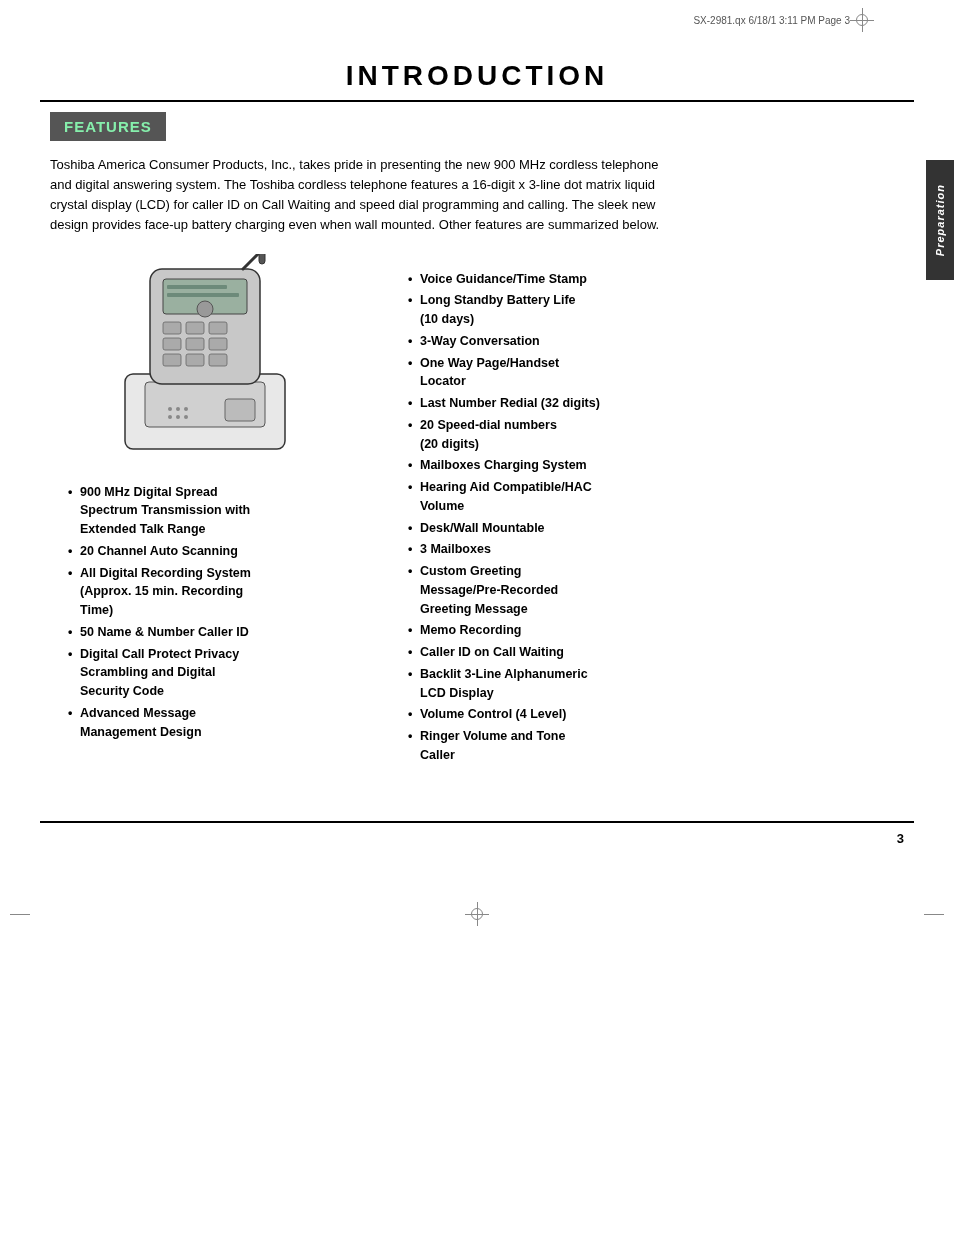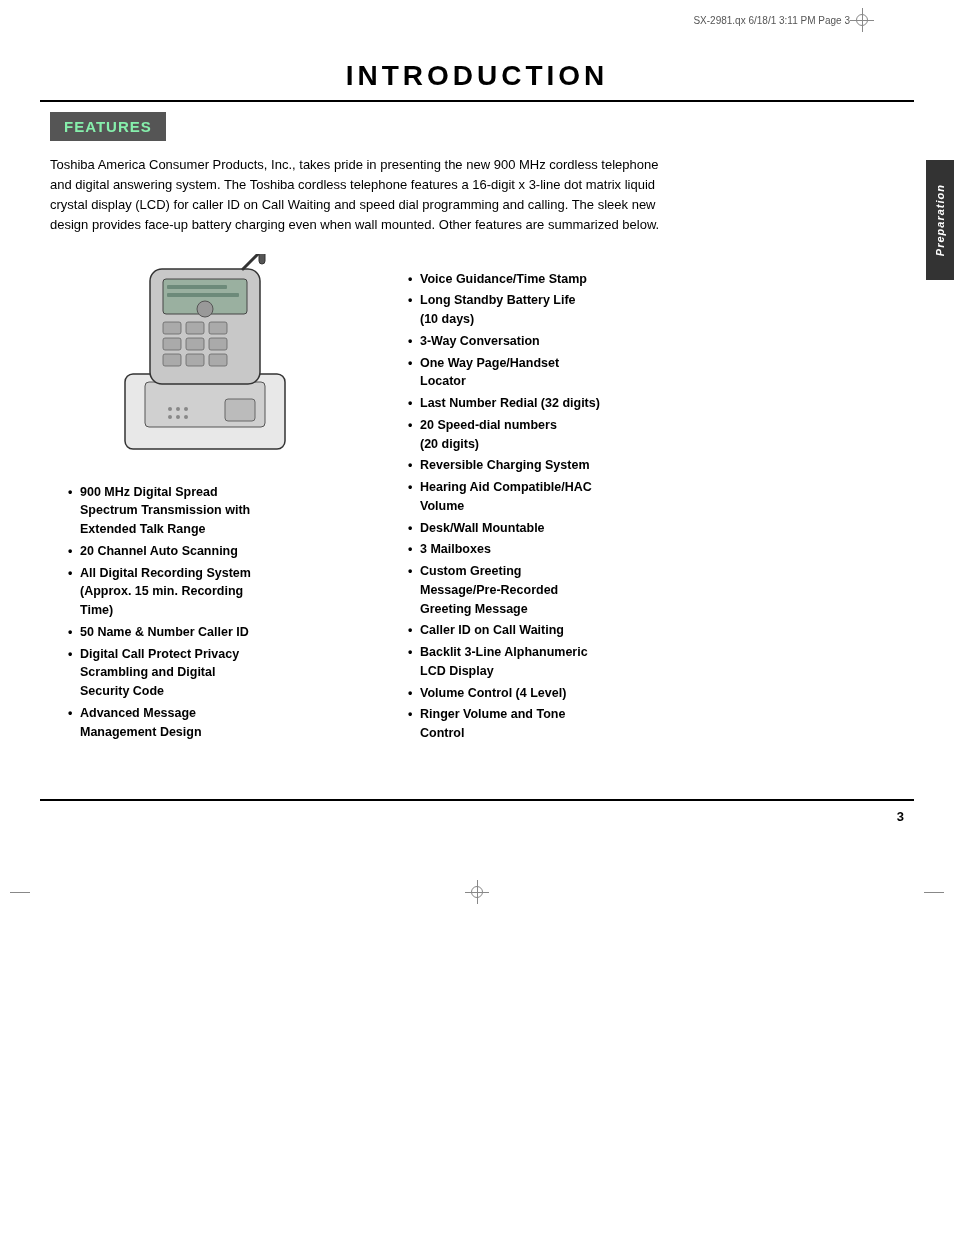--- a/index.html
+++ b/index.html
@@ -357,29 +357,30 @@
     </div>
 
     <div class="right-column">
       <ul class="feature-list">
         <li><span>Voice Guidance/Time Stamp</span></li>
         <li><span>Long Standby Battery Life<br><span class="sub-indent">(10 days)</span></span></li>
         <li><span>3-Way Conversation</span></li>
         <li><span>One Way Page/Handset<br><span class="sub-indent">Locator</span></span></li>
         <li><span>Last Number Redial (32 digits)</span></li>
         <li><span>20 Speed-dial numbers<br><span class="sub-indent">(20 digits)</span></span></li>
-        <li><span>Reversible Charging System</span></li>
+        <li><span>Mailboxes Charging System</span></li>
         <li><span>Hearing Aid Compatible/HAC<br><span class="sub-indent">Volume</span></span></li>
         <li><span>Desk/Wall Mountable</span></li>
         <li><span>3 Mailboxes</span></li>
         <li><span>Custom Greeting<br><span class="sub-indent">Message/Pre-Recorded<br>Greeting Message</span></span></li>
+        <li><span>Memo Recording</span></li>
         <li><span>Caller ID on Call Waiting</span></li>
         <li><span>Backlit 3-Line Alphanumeric<br><span class="sub-indent">LCD Display</span></span></li>
         <li><span>Volume Control (4 Level)</span></li>
-        <li><span>Ringer Volume and Tone<br><span class="sub-indent">Control</span></span></li>
+        <li><span>Ringer Volume and Tone<br><span class="sub-indent">Caller</span></span></li>
       </ul>
     </div>
 
   </div>
 
 </div>
 
 <hr class="bottom-rule">
 
 <div class="footer">

